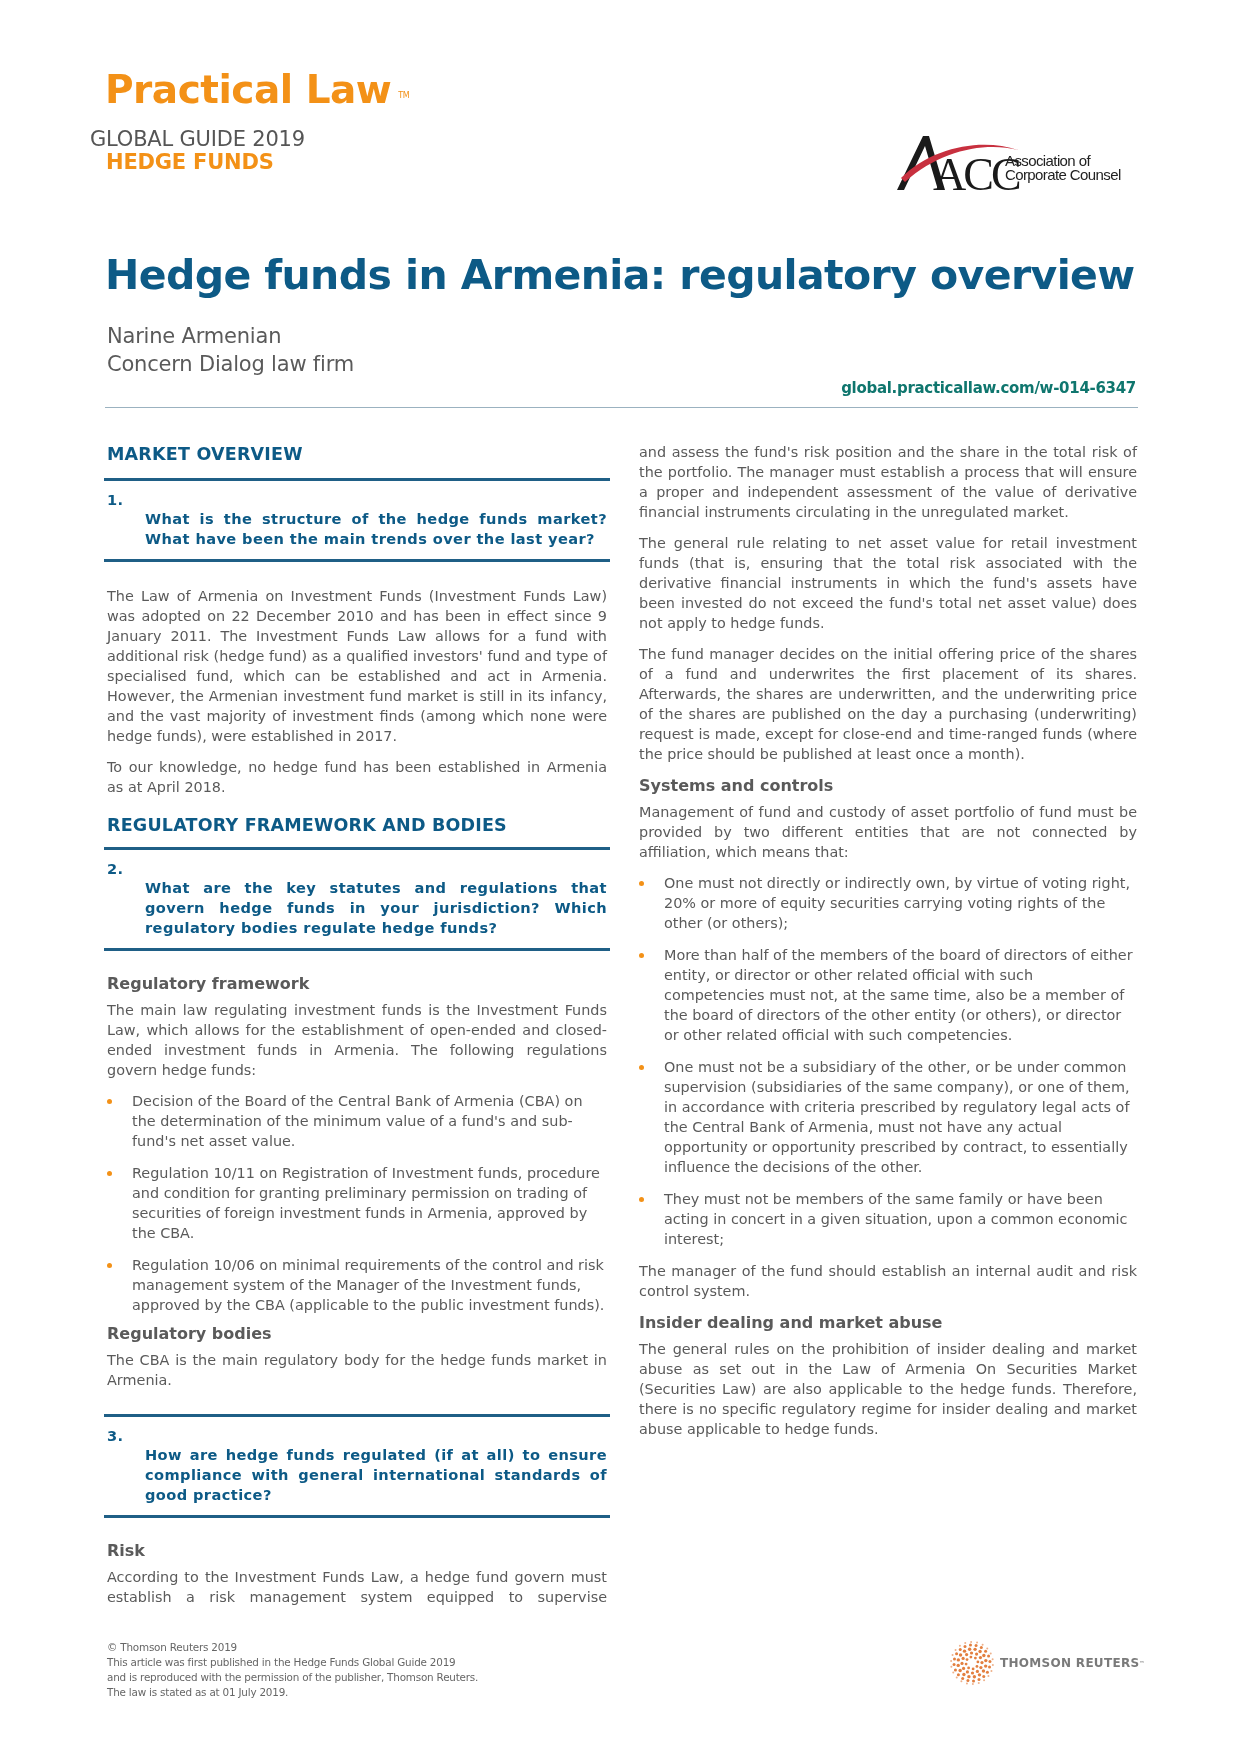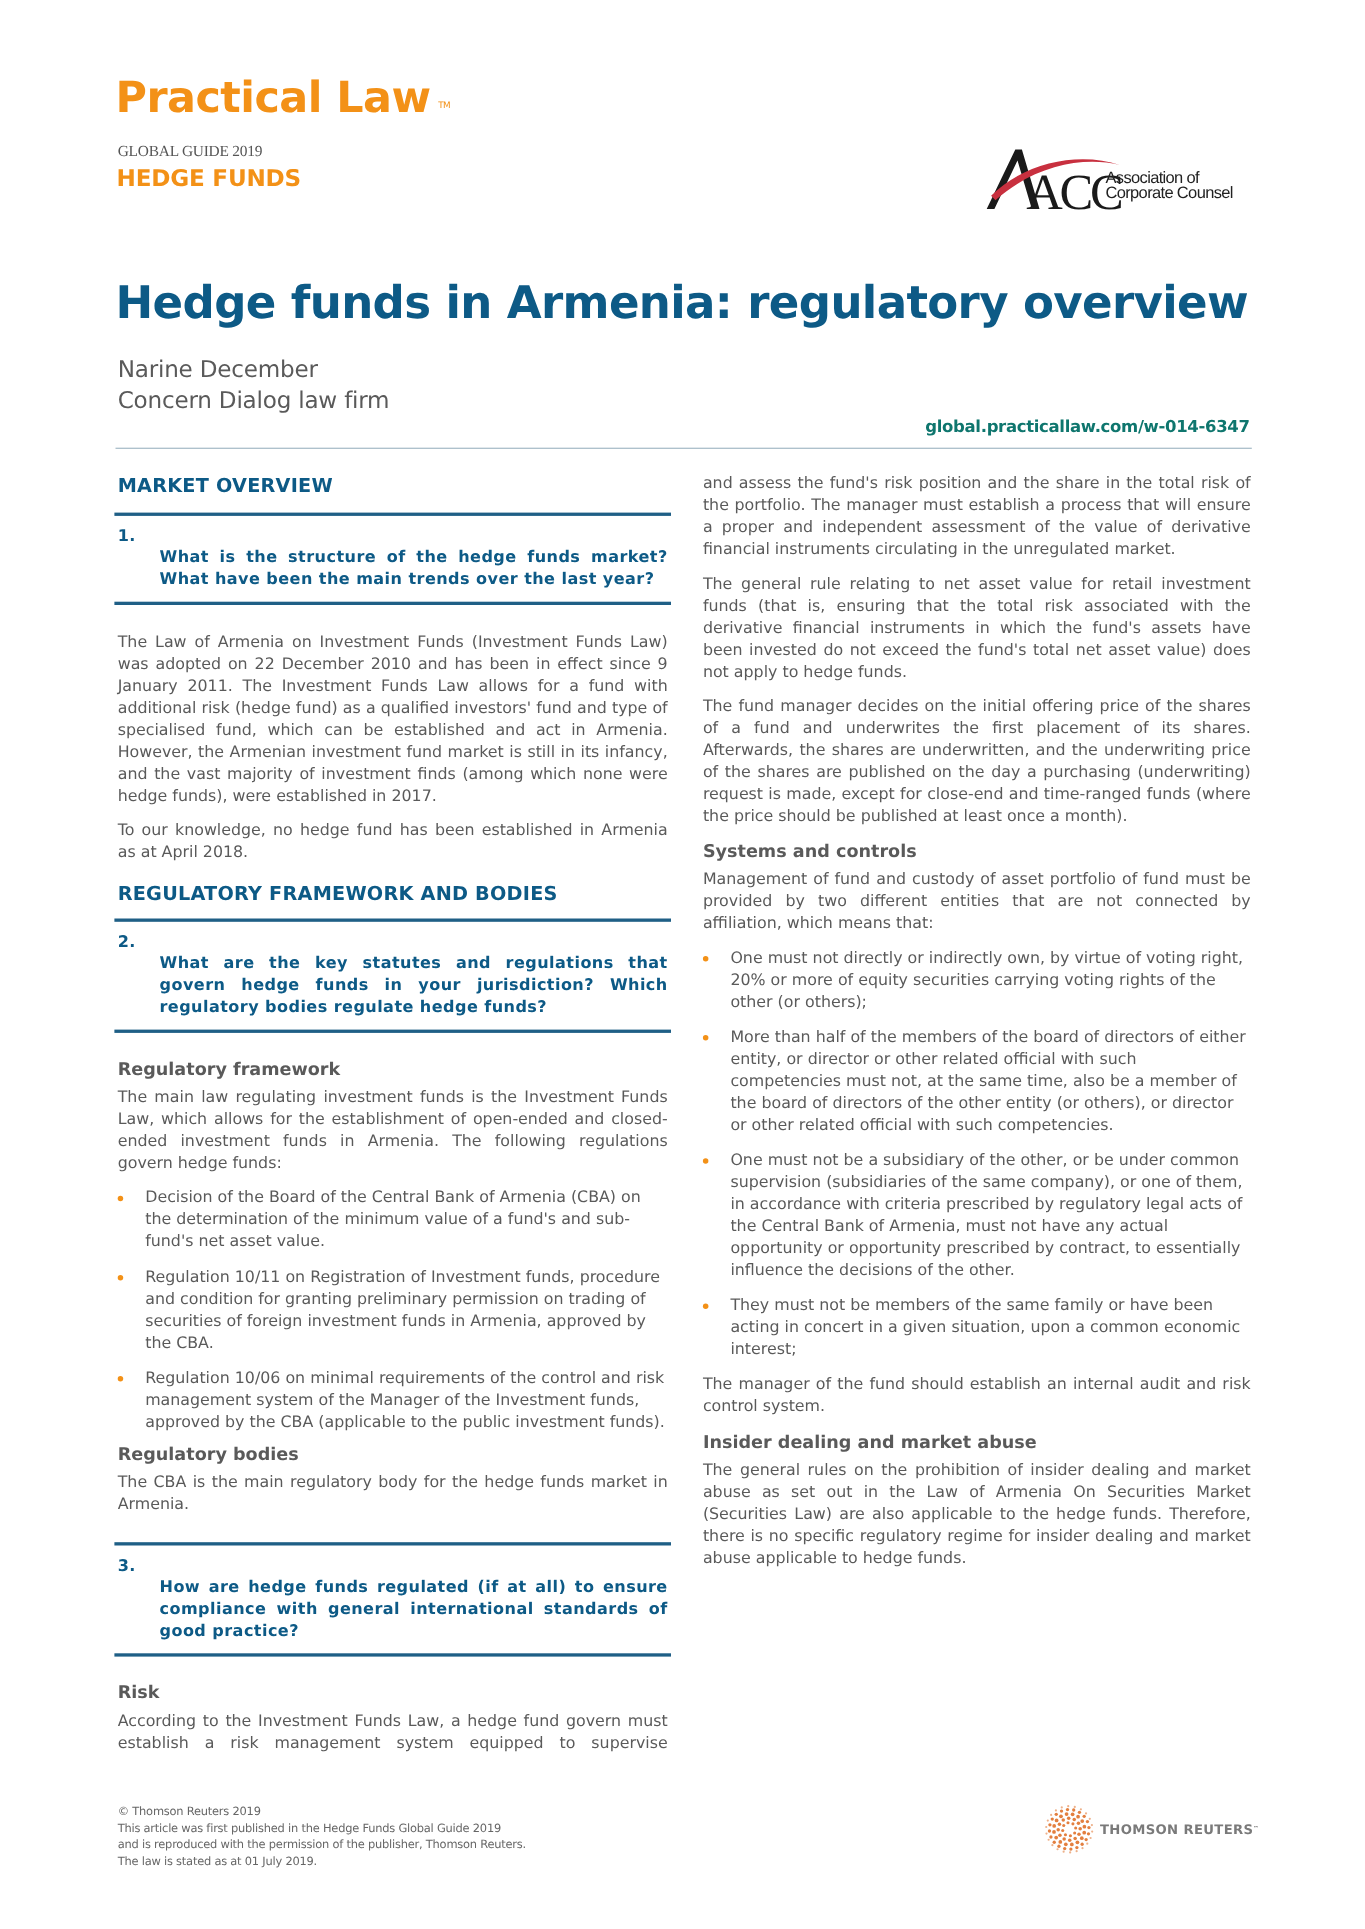--- a/index.html
+++ b/index.html
@@ -2,30 +2,30 @@
 <html><head>
 <meta charset="utf-8">
 <style>
   html, body { margin:0; padding:0; background:#ffffff; }
   body { width:1241px; height:1754px; position:relative; overflow:hidden;
          font-family:"DejaVu Sans", "Liberation Sans", sans-serif; color:#555555; }
   .abs { position:absolute; }
   .brand { left:105px; top:68px; font-family:"DejaVu Sans", sans-serif; font-weight:bold;
            font-size:39px; color:#f39117; letter-spacing:-0.5px; line-height:44px; }
   .brand sup { font-size:8px; font-weight:normal; vertical-align:top; position:relative; top:6px; margin-left:7px; }
-  .guide { left:107px; top:130px; font-size:14px; color:#555555; line-height:18px; letter-spacing:-0.2px;font-family:Liberation Serif, serif;}
+  .guide { left:90px; top:130px; font-size:21px; color:#555555; line-height:18px; letter-spacing:-0.2px;}
   .hedge { left:106px; top:150px; font-size:21px; font-weight:bold; color:#f39117; line-height:24px; letter-spacing:-0.2px;}
   .acc { left:893px; top:116px; width:245px; height:90px; }
   .title { left:105px; top:250px; font-size:41px; font-weight:bold; color:#0d5a86; line-height:50px; letter-spacing:-0.6px; white-space:nowrap; }
   .author { left:107px; top:322px; font-size:21px; color:#5a5a5a; line-height:28px; letter-spacing:-0.2px;}
   .firm { left:107px; top:350px; font-size:21px; color:#5a5a5a; line-height:28px; letter-spacing:-0.2px;}
   .url { right:105px; top:378px; font-size:15px; font-weight:bold; color:#0f766e; line-height:20px; letter-spacing:-0.3px; }
   .toprule { left:105px; top:407px; width:1033px; height:0; border-top:1.5px solid #9bb2c0; }
 
-  .col { position:absolute; top:430px; width:500px; font-size:14.4px; line-height:20px; color:#5a5a5a; }
+  .col { position:absolute; top:442px; width:500px; font-size:14.4px; line-height:20px; color:#5a5a5a; }
   .col.left { left:107px; }
   .col.right { left:639px; width:498px; }
   .col p { margin:0 0 11px 0; text-align:justify; }
   .sec { font-size:17.5px; font-weight:bold; color:#0d5a86; letter-spacing:0.2px; margin:0 0 0 0; line-height:24px; }
   .qrule { border-top:3px solid #1f5f86; margin-left:-3px; width:506px; }
   .q { display:flex; font-weight:bold; color:#0d5a86; font-size:14.6px; line-height:20px; letter-spacing:0.4px; padding:9px 0 10px 0; }
   .q .num { width:38px; flex:0 0 38px; }
   .q .txt { flex:1; text-align:justify;margin-top:19px; }
   .sub { font-weight:bold; font-size:16px; color:#5a5a5a; line-height:22px; margin:0 0 5px 0; }
   ul.bl { list-style:none; margin:0 0 8px 0; padding:0; }
@@ -48,21 +48,21 @@
   <g>
     <path d="M4 74 L30 20 L36 20 L52 74 L45 74 L32 30 L11 74 Z" fill="#1a1a1a"></path>
     <path d="M8 62 C 40 30, 90 22, 125 34 C 92 26, 48 34, 12 66 Z" fill="#c8303f"></path>
     <text x="40" y="74" font-family="Liberation Serif, serif" font-size="46" fill="#1a1a1a" letter-spacing="-3">ACC</text>
   </g>
   <text x="112" y="50" font-family="Liberation Sans, sans-serif" font-size="15" fill="#222" letter-spacing="-0.6">Association of</text>
   <text x="112" y="64" font-family="Liberation Sans, sans-serif" font-size="15" fill="#222" letter-spacing="-0.6">Corporate Counsel</text>
 </svg>
 
 <div class="abs title">Hedge funds in Armenia: regulatory overview</div>
-<div class="abs author">Narine December</div>
+<div class="abs author">Narine Armenian</div>
 <div class="abs firm">Concern Dialog law firm</div>
 <div class="abs url">global.practicallaw.com/w-014-6347</div>
 <div class="abs toprule"></div>
 
 <div class="col left">
   <div class="sec">MARKET OVERVIEW</div>
   <div class="qrule" style="margin-top:12px"></div>
   <div class="q">
     <span class="num">1.</span>
     <span class="txt">What is the structure of the hedge funds market? What have been the main trends over the last year?</span>

